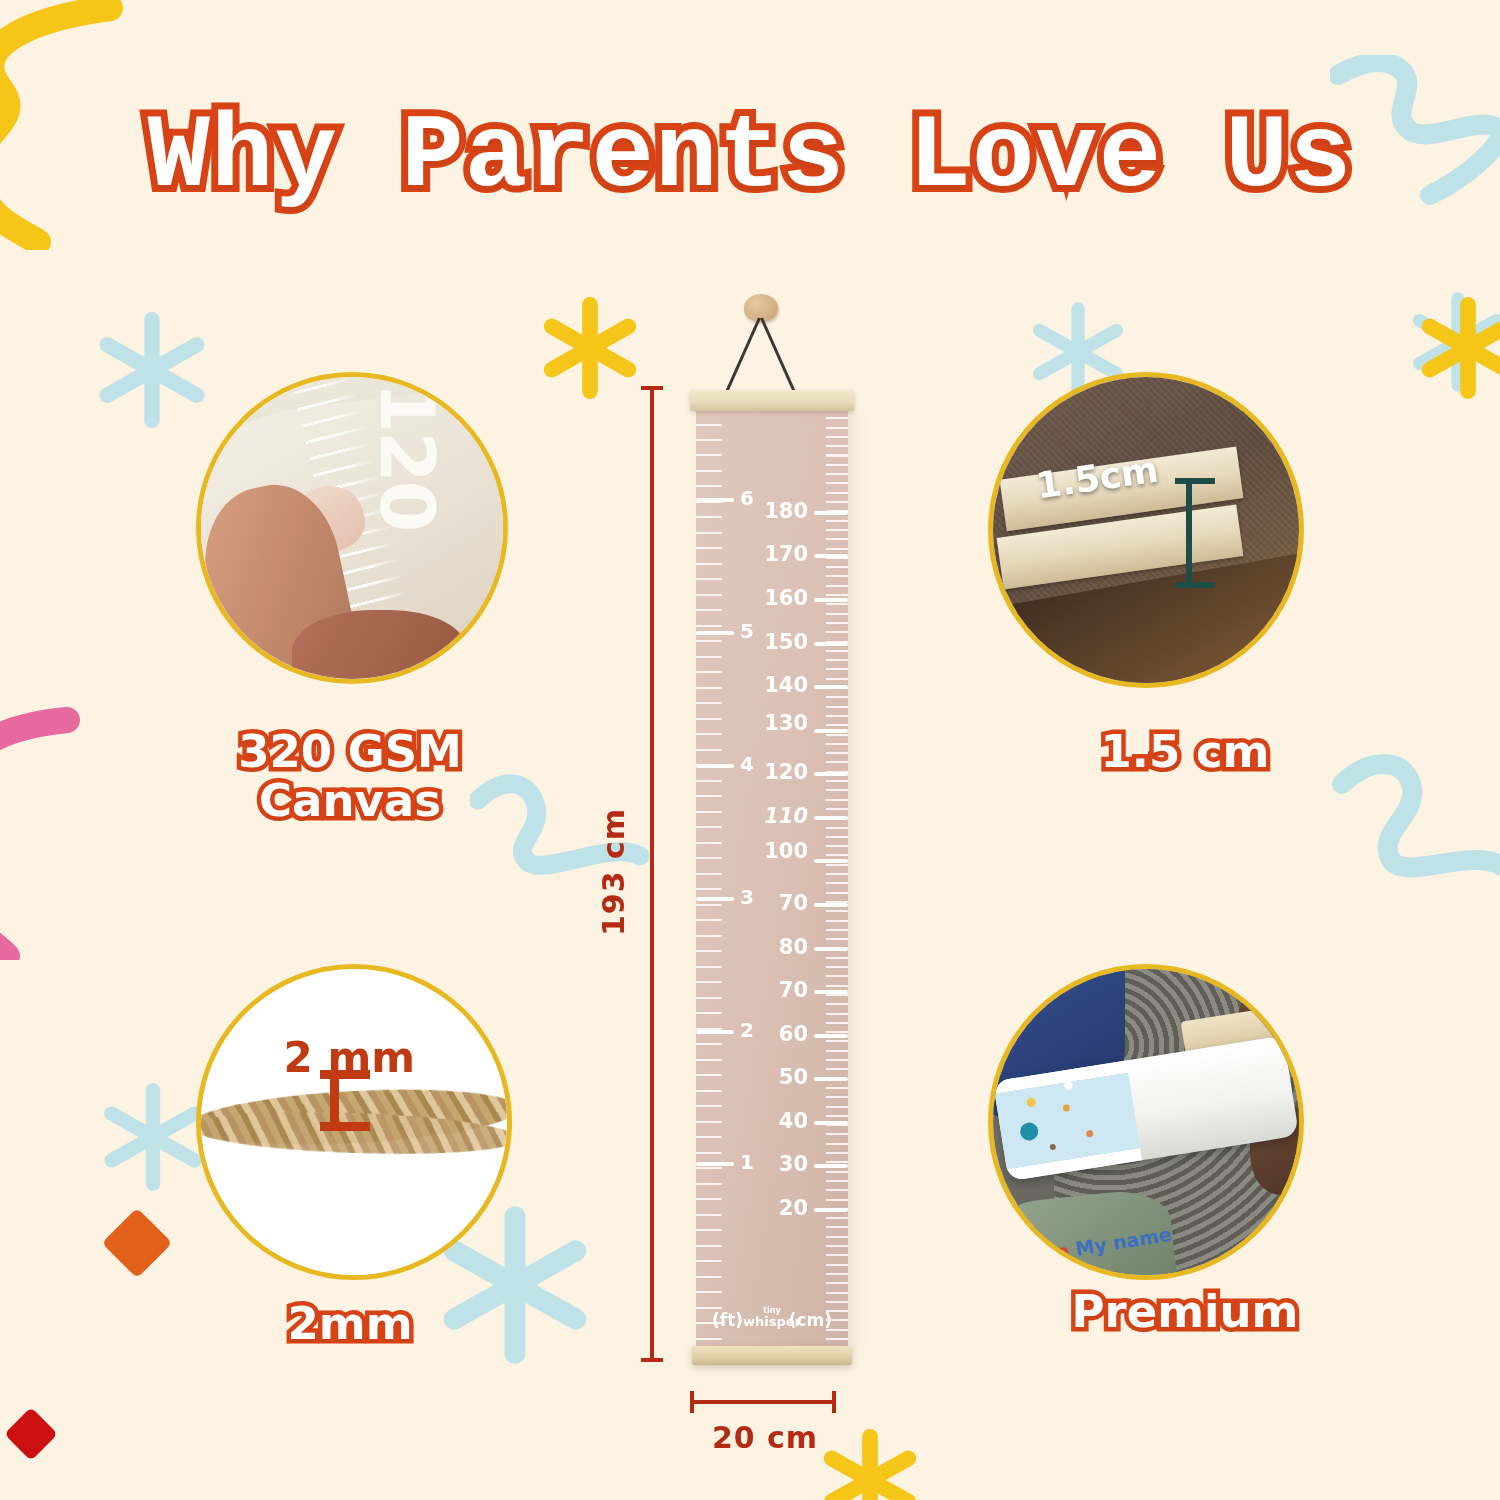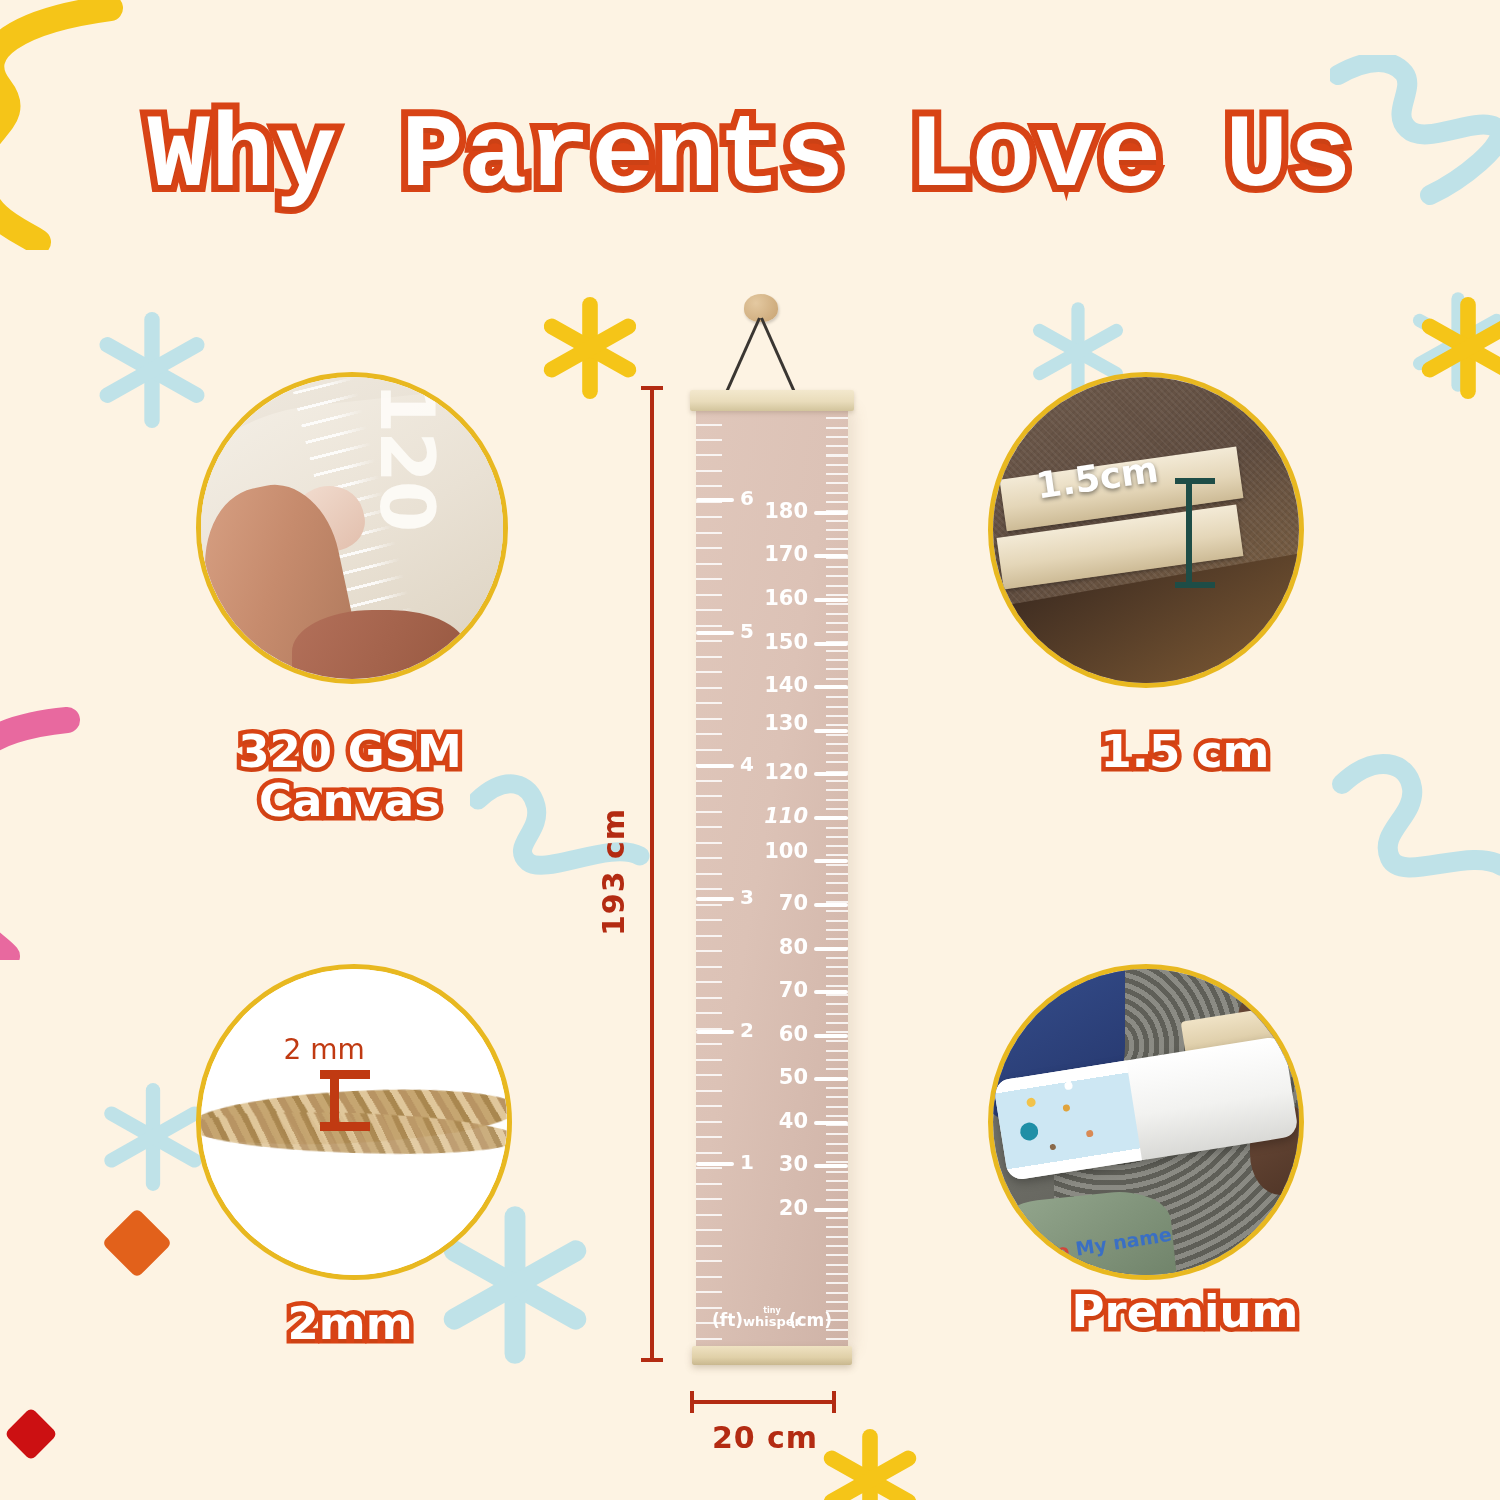--- a/index.html
+++ b/index.html
@@ -175,21 +175,21 @@
     background:
       repeating-linear-gradient(62deg,
         #c6a671 0 7px, #a9874f 7px 13px, #e0c79b 13px 20px, #b89463 20px 27px);
     border-radius: 50%;
     transform: rotate(-3deg);
     filter: blur(.3px);
   }
   .rope-strand.s2 { top: 47%; height: 13%; transform: rotate(2deg); opacity: .9; }
   .rope-mm-label {
     position: absolute; left: 27%; top: 21%;
-    font-size: 28px; font-weight: 400; color: #c03a12;
+    font-size: 42px; font-weight: 700; color: #c03a12;
     font-family: "DejaVu Sans", sans-serif;
   }
   .rope-bracket {
     position: absolute; left: 42%; top: 33%; width: 34px; height: 20%;
     border-left: 9px solid #c03a12;
   }
   .rope-bracket::before, .rope-bracket::after {
     content:""; position:absolute; left:-19px; width:50px; height:9px; background:#c03a12;
   }
   .rope-bracket::before { top: 0; }

